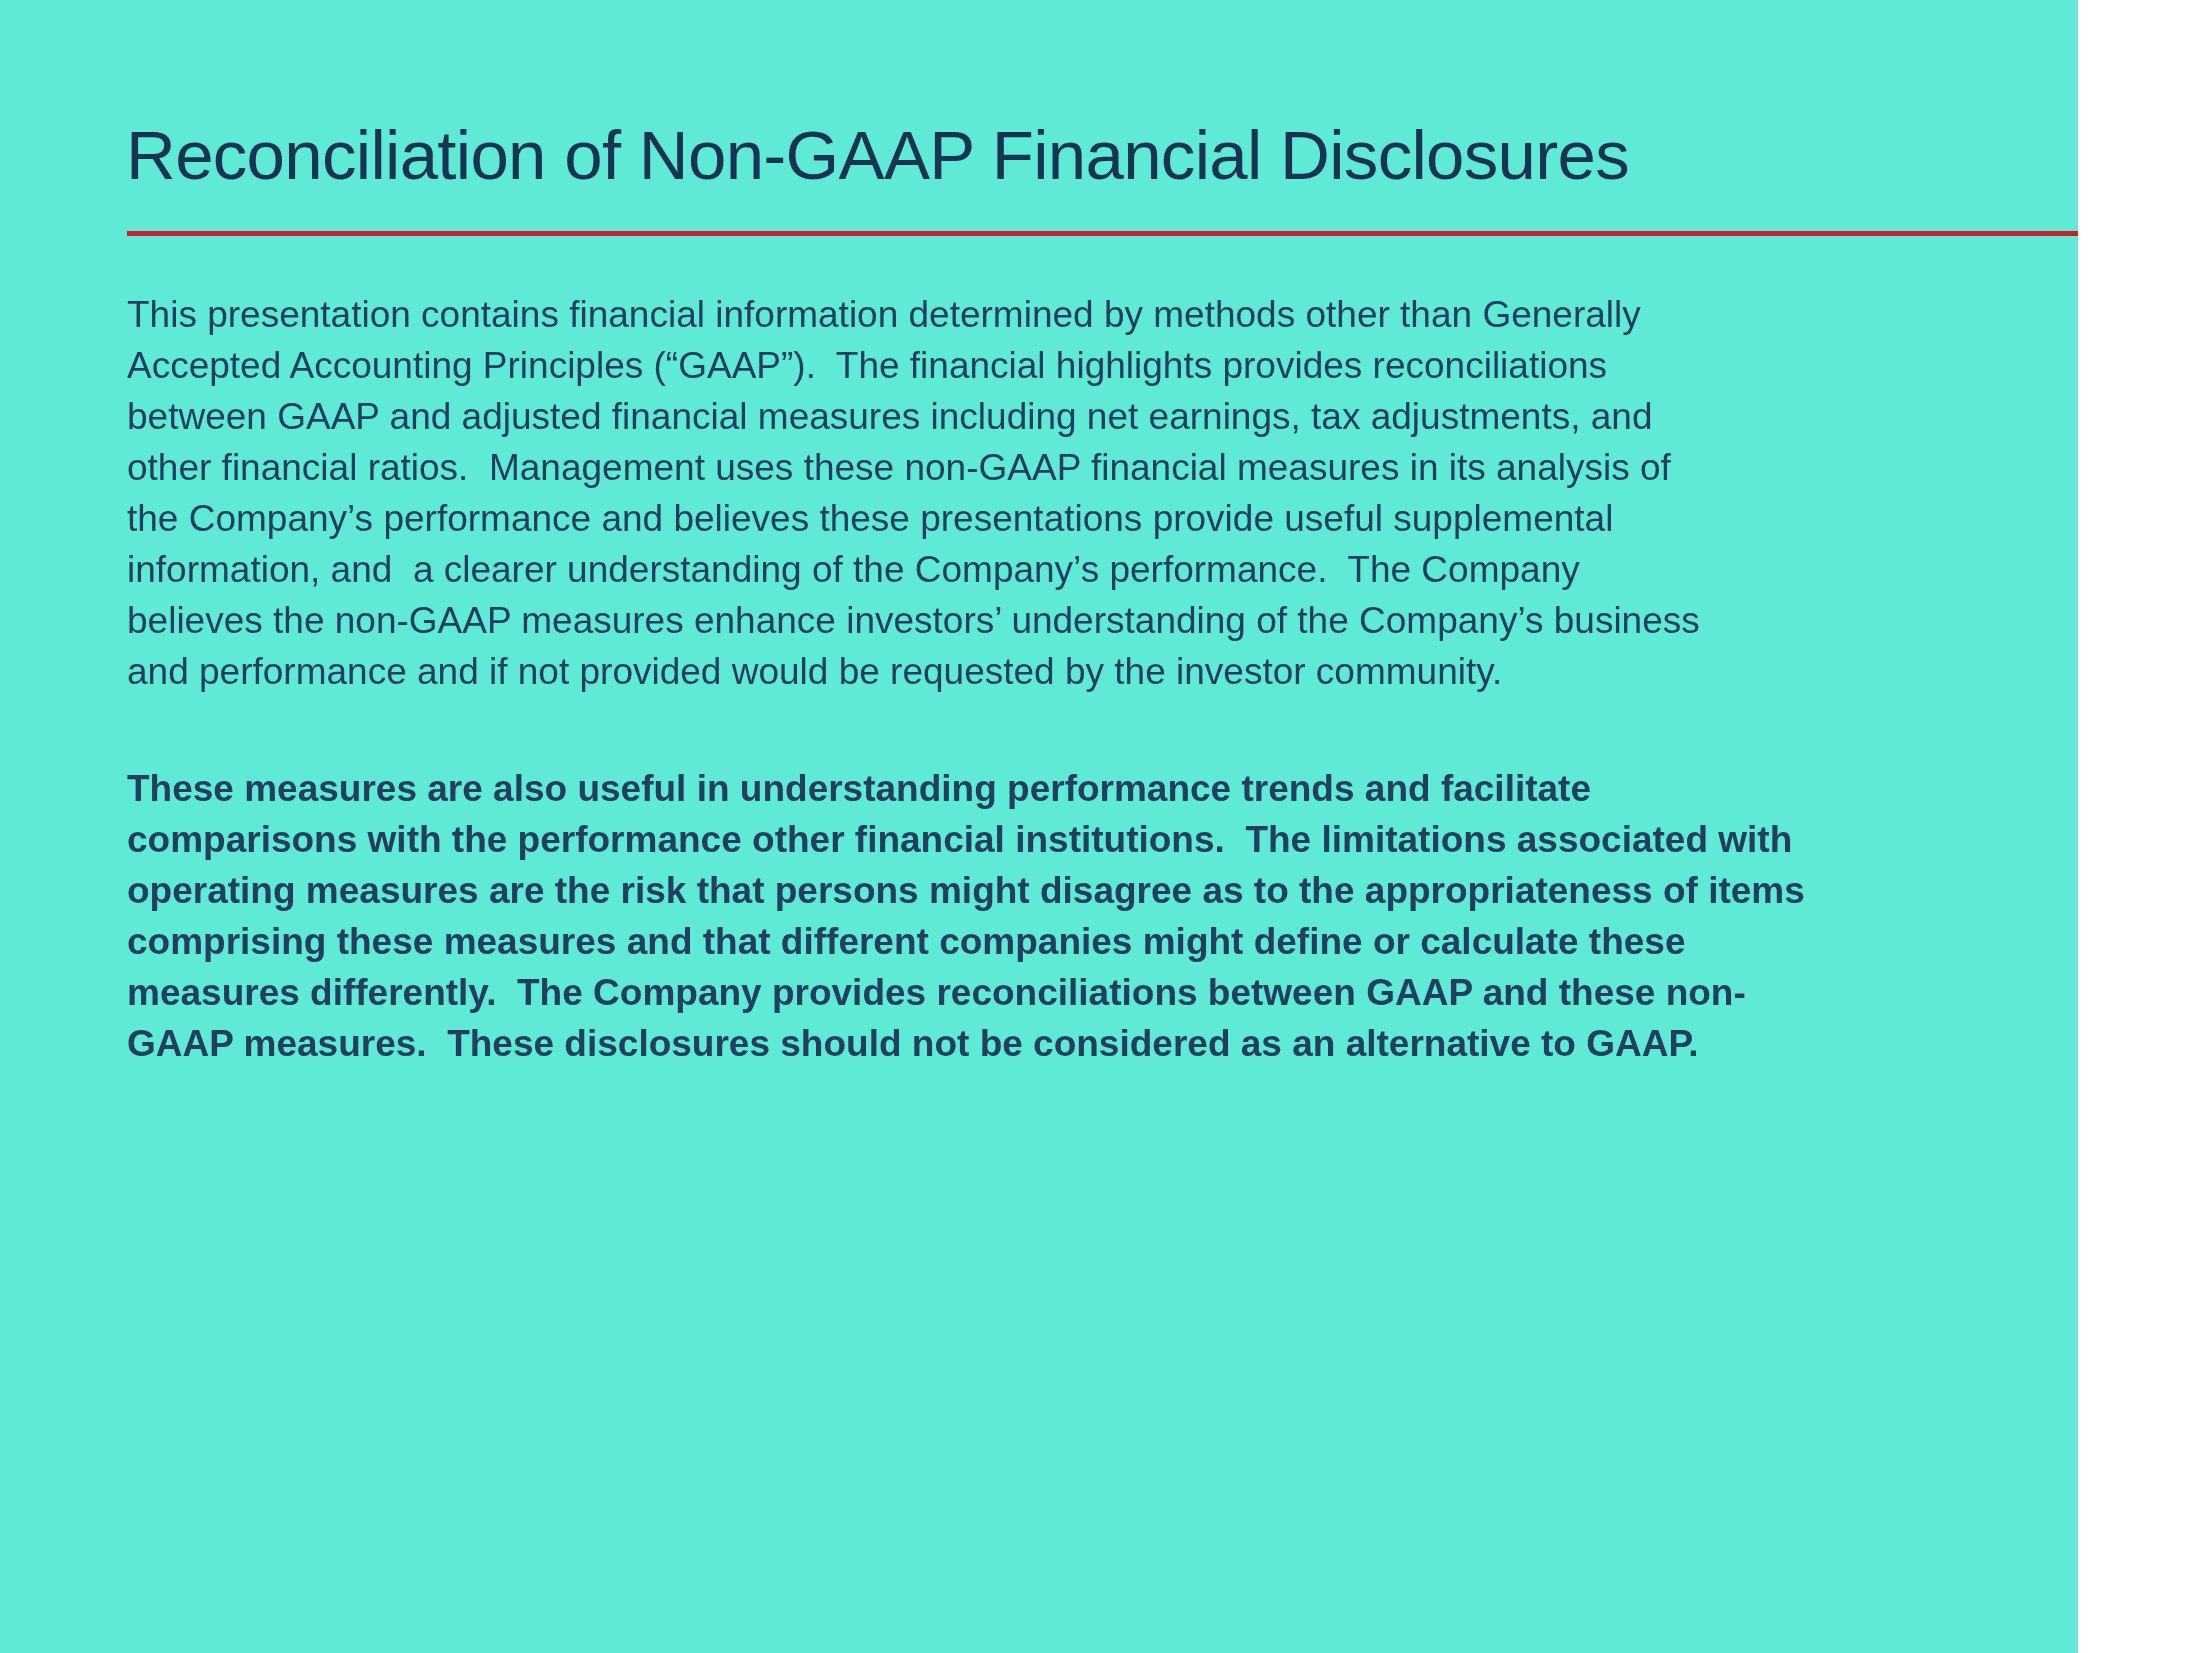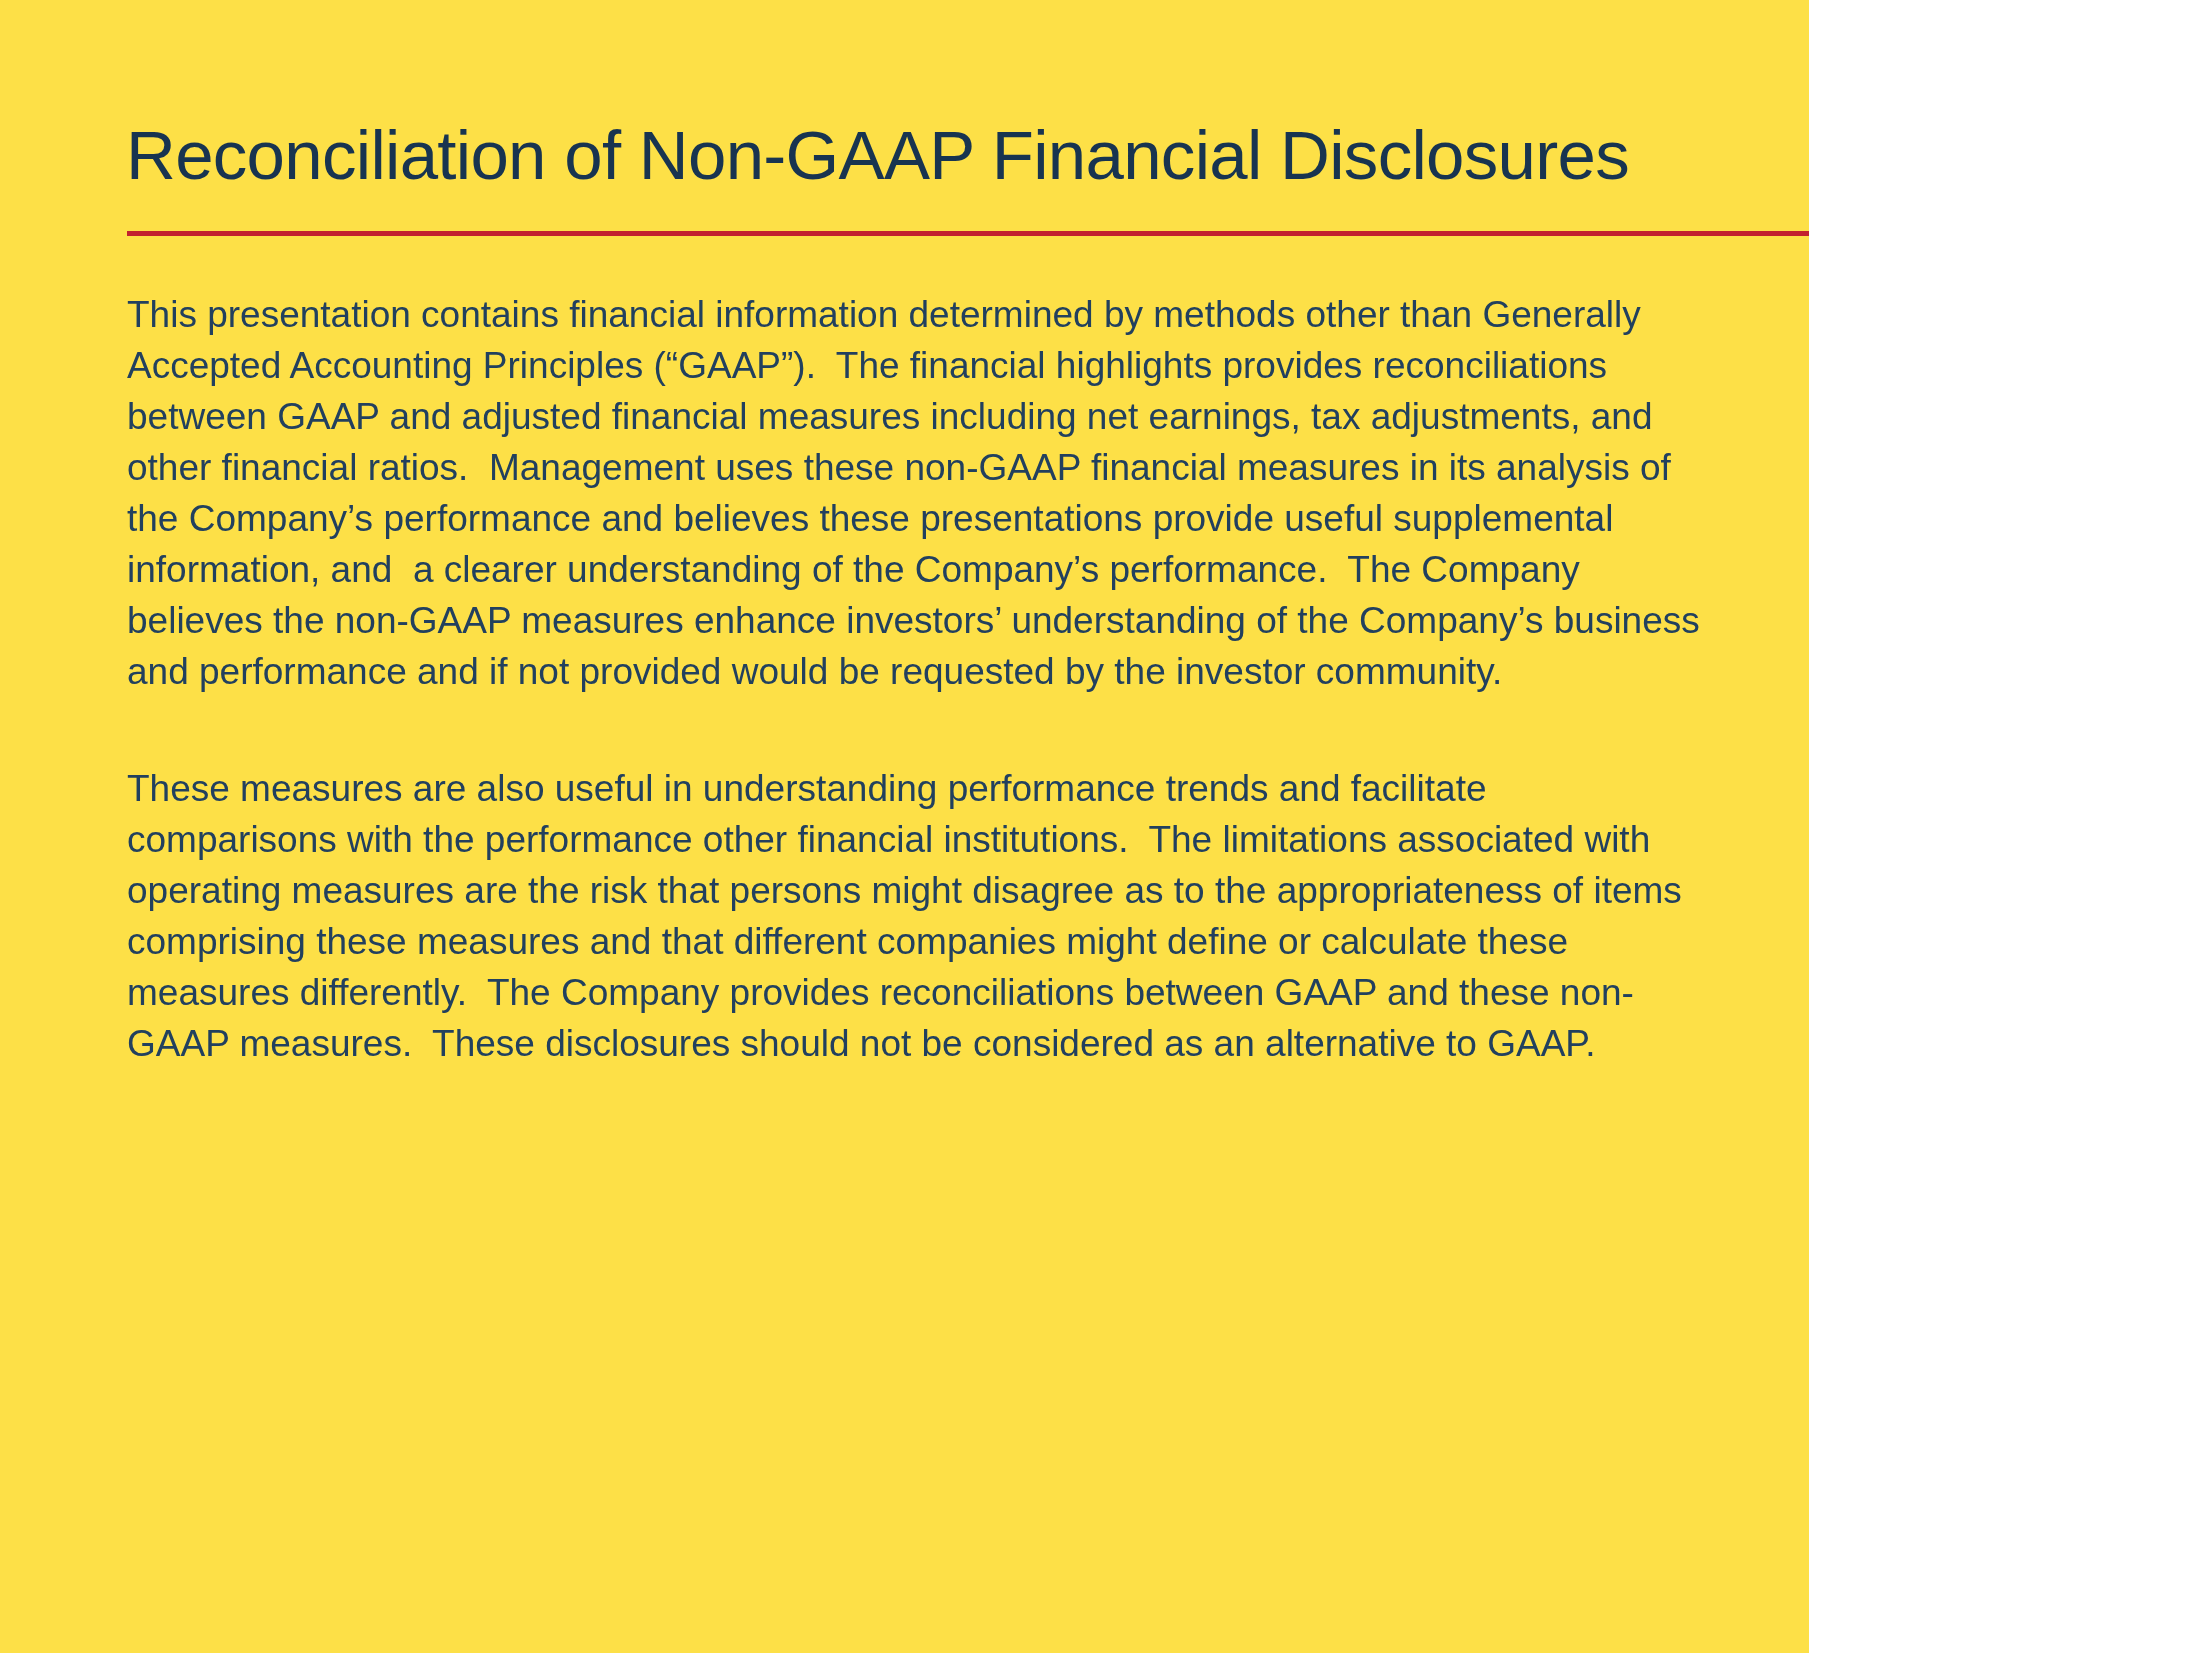--- a/index.html
+++ b/index.html
@@ -4,23 +4,23 @@
 <style>
   * { box-sizing: border-box; }
   html, body {
     margin: 0;
     padding: 0;
     background: #ffffff;
     font-family: "Liberation Sans", sans-serif;
   }
   .slide {
     position: relative;
-    width: 1809px;
+    width: 2078px;
     height: 1654px;
-    background: #fde047;
+    background: #5eead4;
     overflow: hidden;
   }
   .slide-title {
     position: absolute;
     left: 126px;
     top: 118px;
     margin: 0;
     font-size: 69px;
     line-height: 1.1;
     font-weight: 400;
@@ -43,21 +43,21 @@
     width: 1991px;
     color: #22405e;
     font-size: 37px;
     line-height: 51px;
     font-weight: 400;
   }
   .body-text p {
     margin: 0 0 66px 0;
     white-space: pre-wrap;
   }
-  .body-text p:last-child { margin-bottom: 17px; }
+  .body-text p:last-child { margin-bottom: 17px; font-weight: bold; }
 
   .logo {
     position: absolute;
     left: 1832px;
     top: 1528px;
     width: 269px;
     text-align: right;
     font-style: italic;
     font-weight: bold;
     line-height: 1;

